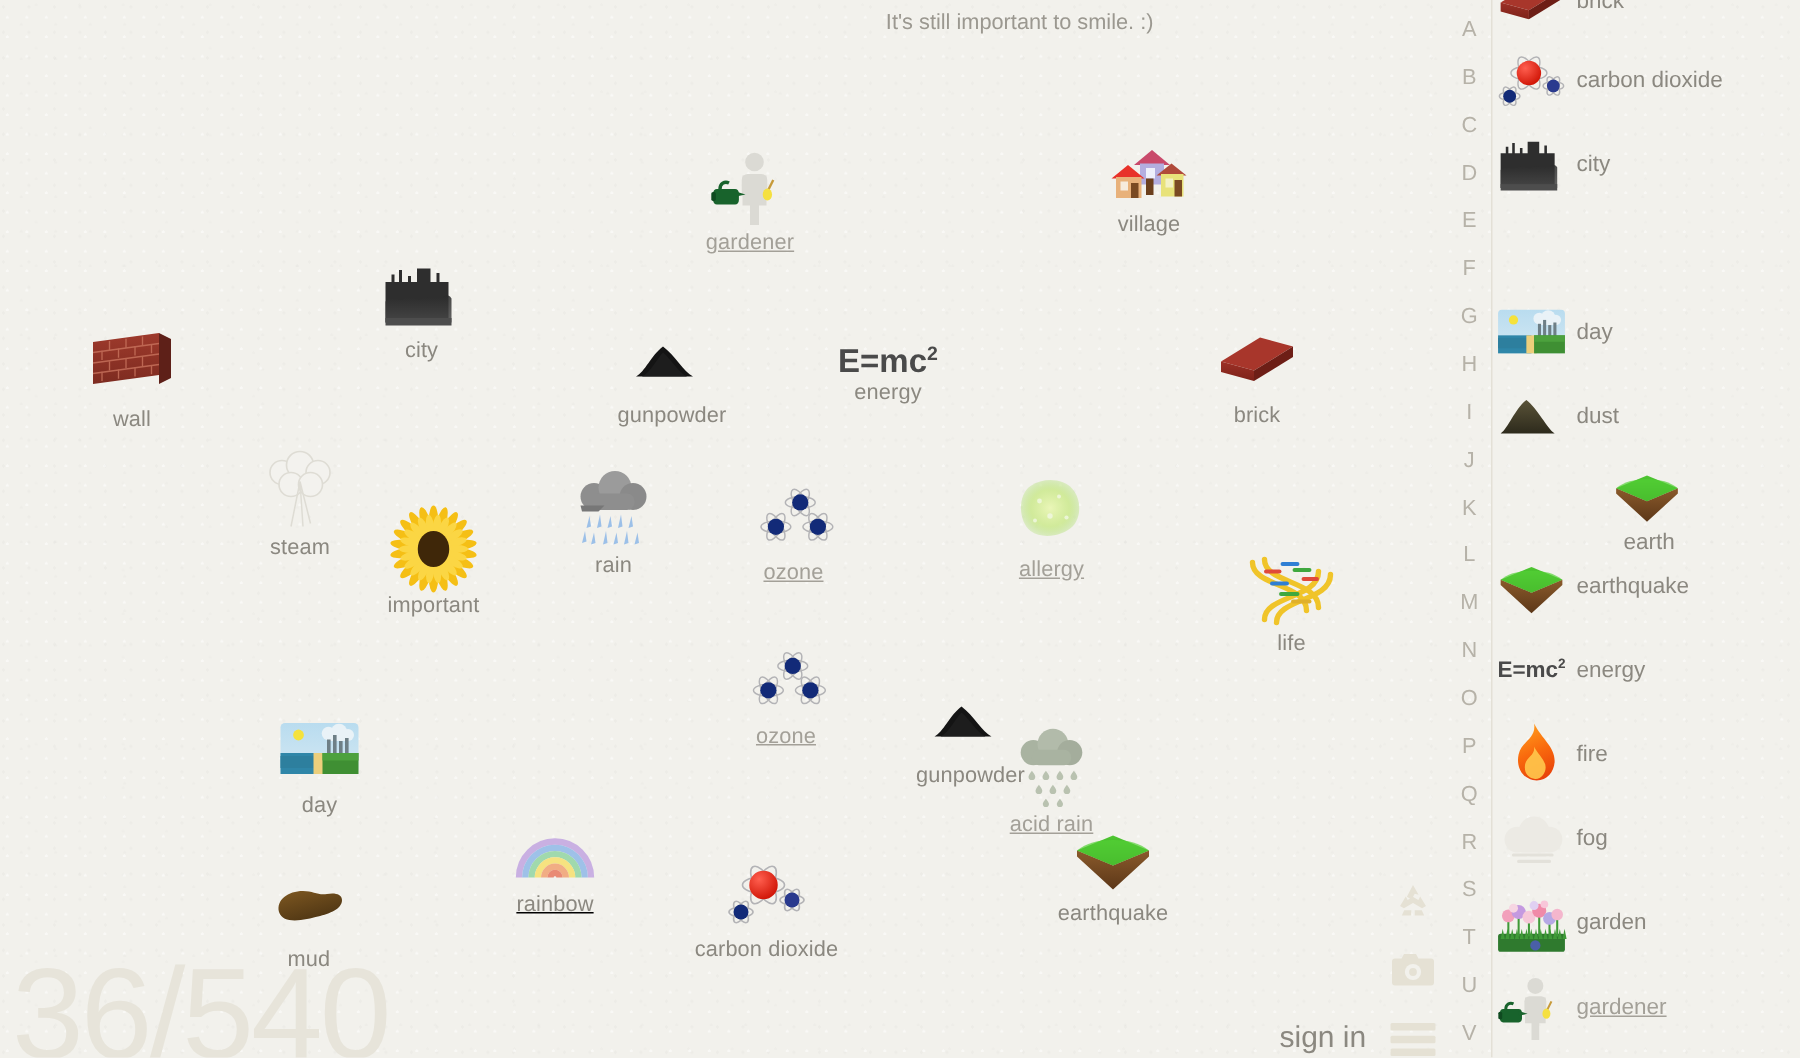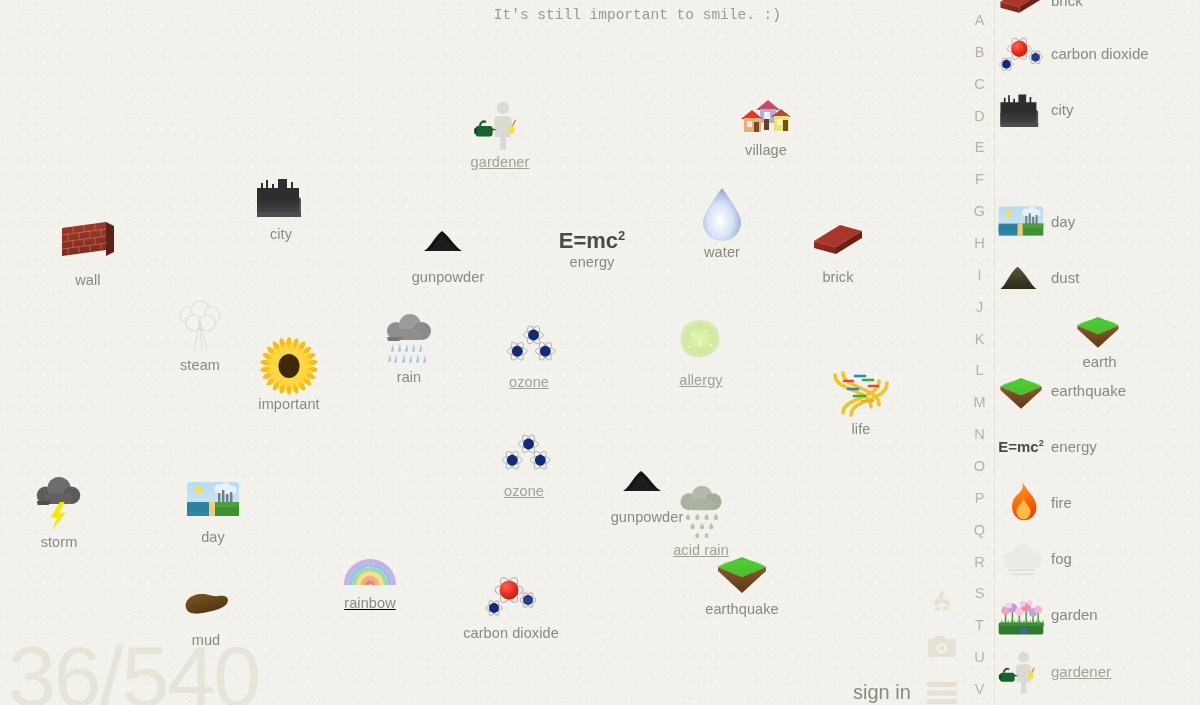--- a/index.html
+++ b/index.html
@@ -28,22 +28,22 @@
   .item .lbl { font-size: 14.5px; color: #8b8880; margin-top: 2px; letter-spacing: .1px; }
   .item.fresh .lbl { color: #a3a098; text-decoration: underline; }
 
   
   #counter {
     position: absolute; left: 8px; bottom: -14px;
     font-size: 86px; font-weight: 300; color: #e7e4da;
     letter-spacing: -2px; line-height: 1;
   }
   #tagline {
-    position: absolute; right: 184px; top: 7px;
-    font-size: 14.5px; color: #9b9890; font-family: Liberation Mono, monospace;
+    position: absolute; right: 196px; top: 7px;
+    font-size: 14.5px; color: #9b9890;
   }
 
   
   #tools { position: absolute; left: 922px; top: 578px; width: 40px; }
   .tool { width: 40px; height: 46px; display: flex; align-items: center; justify-content: center;
           cursor: pointer; }
   .tool svg { display: block; }
   #signin { position: absolute; left: 853px; top: 681px; font-size: 20px; color: #8b8880;
             cursor: pointer; }
 
@@ -155,35 +155,20 @@
     </g>
           </svg>
         </div>
         <div class="lbl">city</div>
       </div>
       <div class="item" style="left: 592px; top: 180px;">
         <div class="art">
           <span class="eq" style="line-height:1">E=mc<sup>2</sup></span>
         </div>
         <div class="lbl">energy</div>
-      </div>
-      <div class="item" style="left: 722px; top: 170px;">
-        <div class="art">
-          <svg width="56" height="56" viewBox="0 0 56 56">
-    <defs>
-              <radialGradient id="wt1" cx=".45" cy=".62" r=".6">
-      <stop offset="0" stop-color="#ffffff"></stop>
-                <stop offset=".55" stop-color="#d7e2f5"></stop>
-      <stop offset="1" stop-color="#94a9d4"></stop>
-              </radialGradient>
-            </defs>
-    <path d="M28 2C28 2 9 27 9 36a19 19 0 0 0 38 0C47 27 28 2 28 2z" fill="url(#wt1)"></path>
-          </svg>
-        </div>
-        <div class="lbl">water</div>
       </div>
       <div class="item" style="left: 448px; top: 195px;">
         <div class="art">
           <svg width="56" height="56" viewBox="0 0 56 56">
     <path d="M4 40c6-3 10-14 18-20 8 6 14 17 20 20z" fill="#141414"></path>
     <path d="M8 40c6-3 10-12 14-16 5 4 10 13 16 16z" fill="#1d1d1d"></path>
           </svg>
         </div>
         <div class="lbl">gunpowder</div>
       </div>
@@ -445,35 +430,20 @@
               <rect x="45" y="18" width="2.4" height="14"></rect>
     </g>
     <rect x="2" y="28" width="26" height="14" fill="#2f86a8"></rect>
     <rect x="2" y="30" width="26" height="8" fill="#2d7f9e"></rect>
     <rect x="24" y="28" width="8" height="14" fill="#eccf7c"></rect>
     <rect x="30" y="28" width="24" height="14" fill="#3f8f33"></rect>
     <rect x="30" y="28" width="24" height="5" fill="#4ca13d"></rect>
           </svg>
         </div>
         <div class="lbl">day</div>
-      </div>
-      <div class="item" style="left: 59px; top: 460px;">
-        <div class="art">
-          <svg width="56" height="56" viewBox="0 0 56 58">
-    <g>
-      <circle cx="14" cy="20" r="9" fill="#5d5d5d"></circle>
-              <circle cx="28" cy="13" r="12" fill="#6d6d6d"></circle>
-      <circle cx="41" cy="20" r="9" fill="#5a5a5a"></circle>
-              <rect x="13" y="18" width="29" height="11" rx="5" fill="#616161"></rect>
-      <path d="M5 26h16l-4 4H6z" fill="#4d4d4d"></path>
-    </g>
-    <path d="M29 27l-10 16h7l-5 13 14-18h-7l6-11z" fill="#f6e800"></path>
-          </svg>
-        </div>
-        <div class="lbl">storm</div>
       </div>
       <div class="item fresh" style="left: 701px; top: 468px;">
         <div class="art">
           <svg width="56" height="56" viewBox="0 0 56 60">
     <g>
       <circle cx="15" cy="19" r="9" fill="#a9b3a1"></circle>
               <circle cx="29" cy="13" r="11" fill="#b2bbaa"></circle>
       <circle cx="41" cy="19" r="9" fill="#a4ad9c"></circle>
               <rect x="14" y="17" width="28" height="11" rx="5" fill="#a9b3a1"></rect>
     </g>

